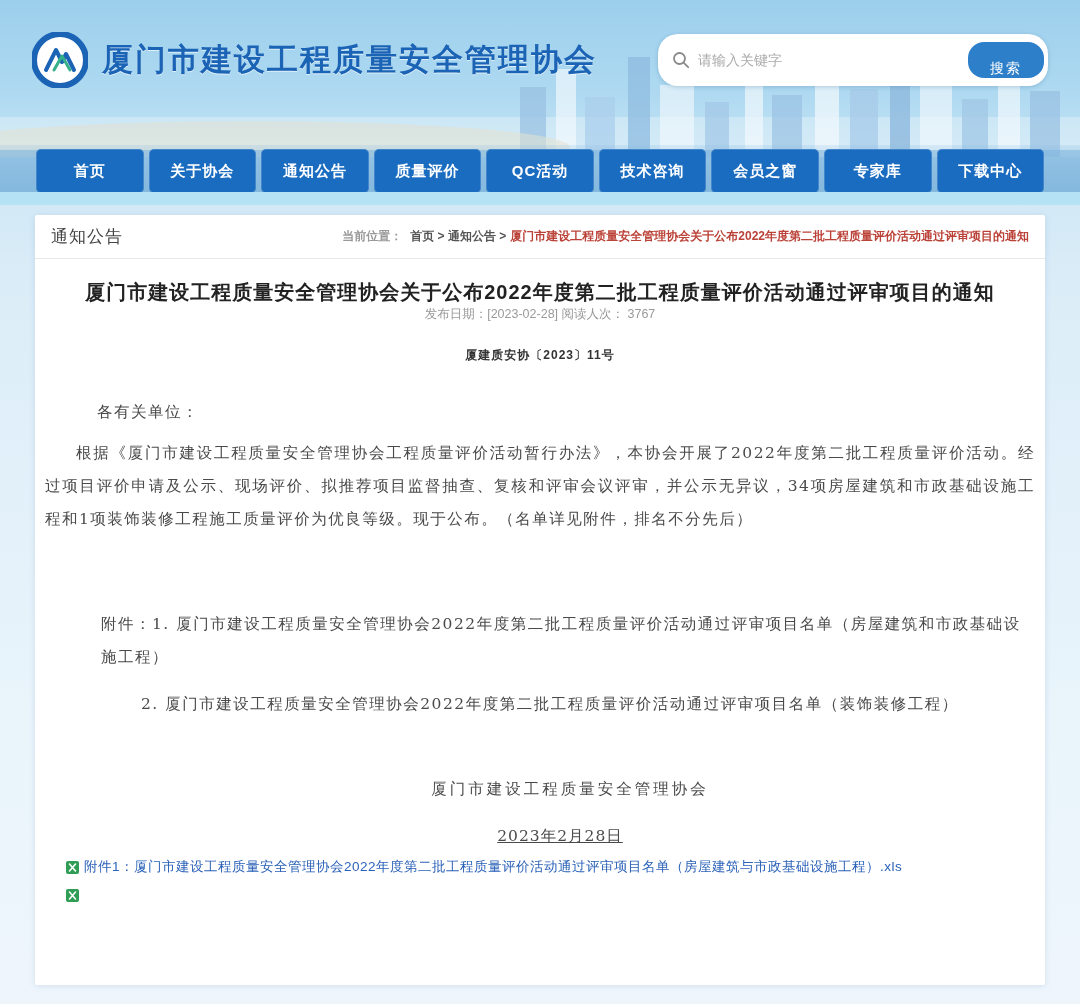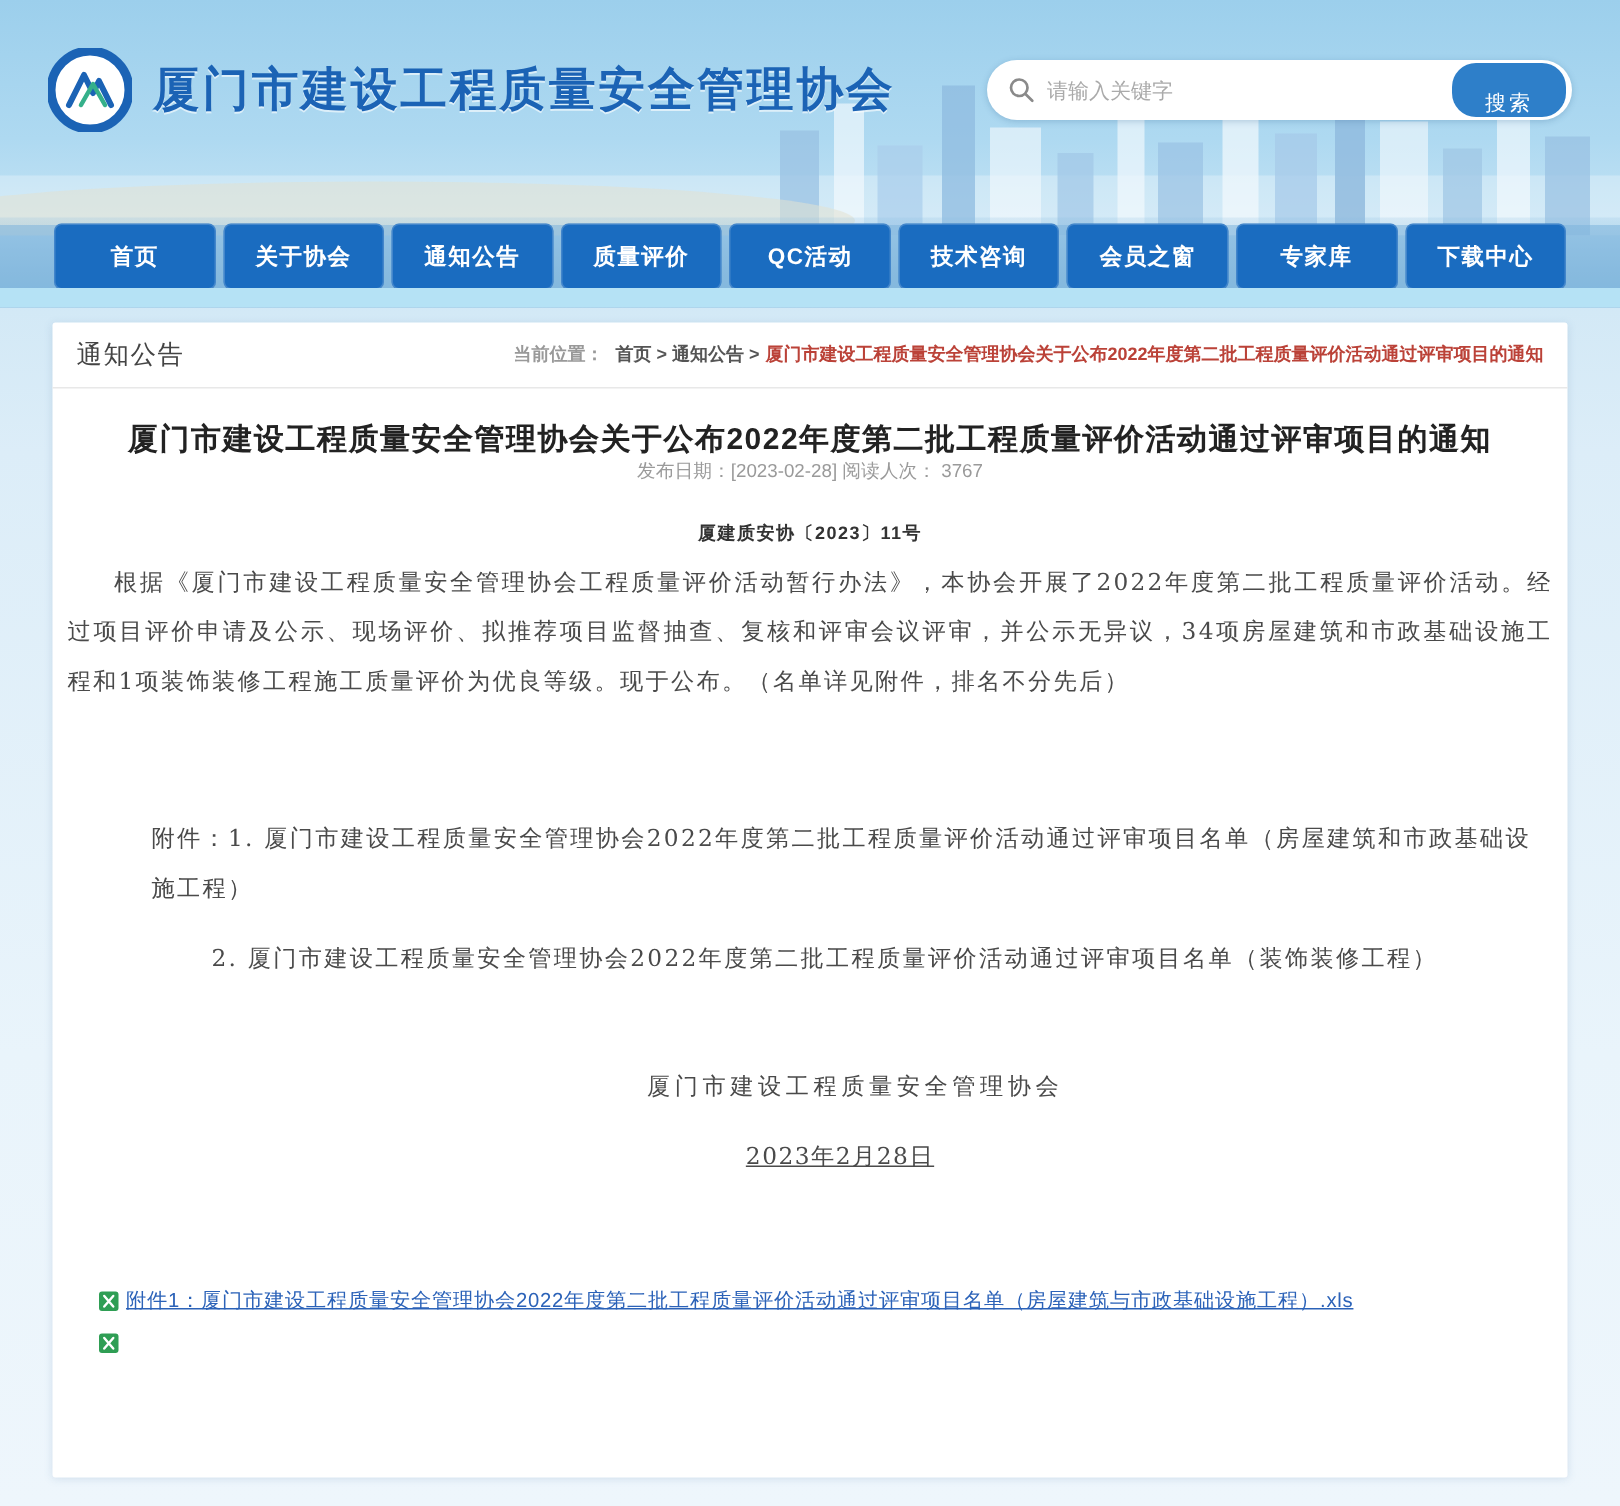--- a/index.html
+++ b/index.html
@@ -23,21 +23,21 @@
     position:absolute; top:0; left:0; right:0; height:120px;
     display:flex; align-items:center; padding:0 32px;
   }
   .logo{ width:56px; height:56px; flex:0 0 auto; cursor:pointer; }
   .site-title{
     margin-left:14px; font-size:31px; font-weight:bold; color:#1b63b5;
     letter-spacing:2px; text-shadow:0 1px 0 rgba(255,255,255,.6); cursor:pointer;
   }
   .search-wrap{
     margin-left:auto; display:flex; align-items:center;
-    background:#fff; border-radius:20px; height:40px; width:390px;
+    background:#fff; border-radius:20px; height:52px; width:390px;
     padding:0 4px 0 14px; box-shadow:0 1px 4px rgba(40,90,140,.25);
   }
   .search-wrap svg{ flex:0 0 auto; }
   .search-input{
     border:none; outline:none; flex:1; height:30px; margin-left:8px;
     font-size:14px; color:#333; background:transparent;
   }
   .search-input::placeholder{ color:#aaa; }
   .search-btn{
     flex:0 0 auto; background:#2e7fc9; color:#fff; border:none; cursor:pointer;
@@ -84,21 +84,21 @@
   .salutation{ margin-top:32px; padding-left:52px; }
   .paragraph{ margin-top:8px; text-indent:2em; text-align:justify; }
   .att-note1{ margin-top:72px; padding-left:56px; }
   .att-note2{ margin-top:14px; padding-left:96px; }
   .signature{ margin-top:52px; text-align:center; letter-spacing:3px; padding-left:60px; }
   .sign-date{ margin-top:14px; text-align:center; letter-spacing:1px; padding-left:40px;text-decoration:underline; }
   
   .links{ position:absolute; left:30px; bottom:82px; }
   .file-link{
     display:flex; align-items:center; margin-top:12px; cursor:pointer;
-    font-size:13.5px; color:#2b62b8; text-decoration:underline; letter-spacing:.5px;
+    font-size:13.5px; color:#2b62b8; letter-spacing:.5px;
   }
   .file-link .ico{ margin-right:4px; display:inline-flex; }
 </style>
 </head>
 <body>
 
 <div class="banner">
   <svg class="skyline" viewBox="0 0 1080 110" preserveAspectRatio="none">
     <rect x="0" y="70" width="1080" height="40" fill="rgba(255,255,255,0.35)"></rect>
     <rect x="520" y="40" width="26" height="70" fill="rgba(150,190,225,0.8)"></rect>
@@ -161,20 +161,21 @@
       <span class="crumb-current">厦门市建设工程质量安全管理协会关于公布2022年度第二批工程质量评价活动通过评审项目的通知</span>
     </div>
   </div>
 
   <div class="article">
     <div class="a-title">厦门市建设工程质量安全管理协会关于公布2022年度第二批工程质量评价活动通过评审项目的通知</div>
     <div class="a-meta">发布日期：[2023-02-28] 阅读人次： 3767</div>
     <div class="a-docnum">厦建质安协〔2023〕11号</div>
 
     <div class="a-body">
+      <div class="salutation">各有关单位：</div>
       <div class="paragraph">根据《厦门市建设工程质量安全管理协会工程质量评价活动暂行办法》，本协会开展了2022年度第二批工程质量评价活动。经过项目评价申请及公示、现场评价、拟推荐项目监督抽查、复核和评审会议评审，并公示无异议，34项房屋建筑和市政基础设施工程和1项装饰装修工程施工质量评价为优良等级。现于公布。（名单详见附件，排名不分先后）</div>
       <div class="att-note1">附件：1. 厦门市建设工程质量安全管理协会2022年度第二批工程质量评价活动通过评审项目名单（房屋建筑和市政基础设施工程）</div>
       <div class="att-note2">2. 厦门市建设工程质量安全管理协会2022年度第二批工程质量评价活动通过评审项目名单（装饰装修工程）</div>
       <div class="signature">厦门市建设工程质量安全管理协会</div>
       <div class="sign-date">2023年2月28日</div>
     </div>
   </div>
 
   <div class="links">
     <div class="file-link">

